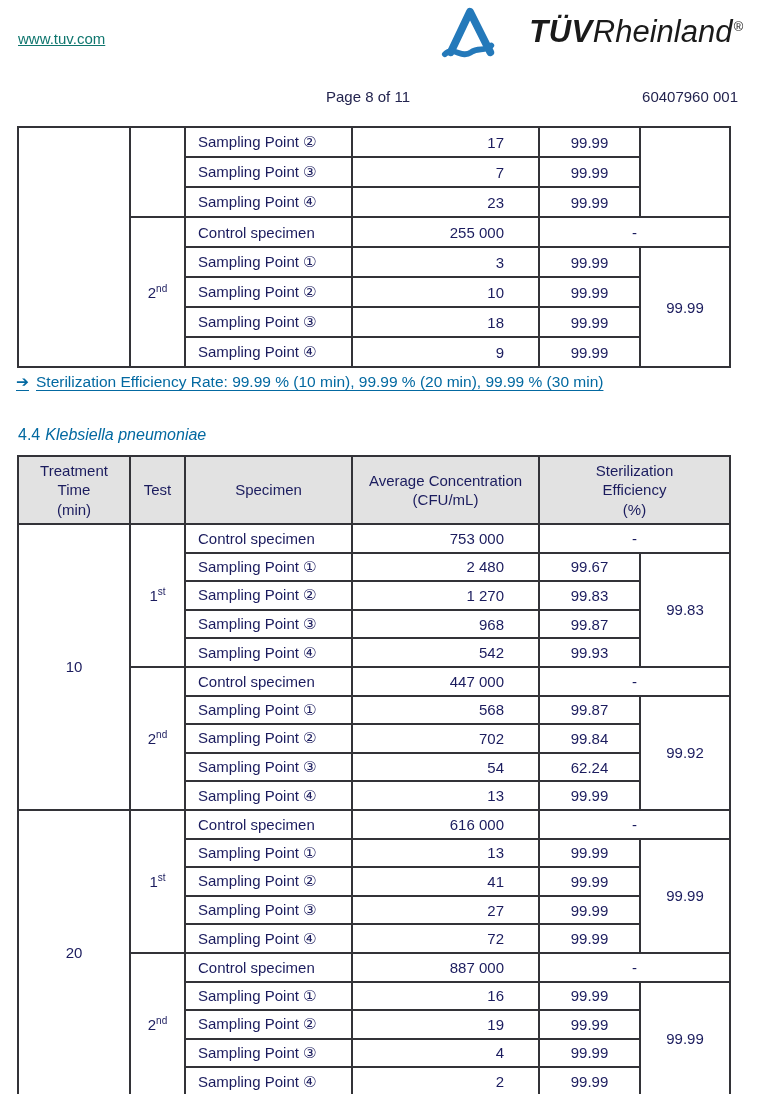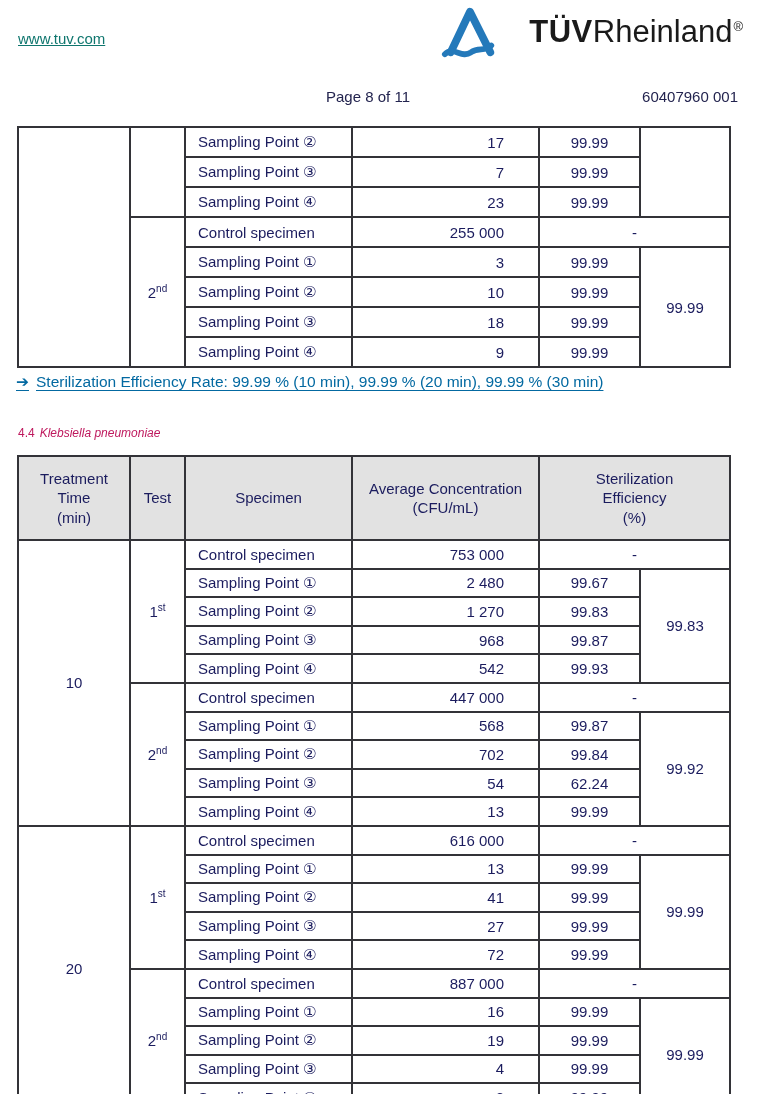--- a/index.html
+++ b/index.html
@@ -8,50 +8,50 @@
     font-family:"Liberation Sans","DejaVu Sans",sans-serif;
     color:#1b1c5e;
   }
   .page{position:relative;width:768px;height:1094px;background:#ffffff;}
 
   
   .website{
     position:absolute;left:18px;top:30px;font-size:15px;
     color:#0f766e;text-decoration:underline;cursor:pointer;
   }
-  .logo{position:absolute;top:3px;right:26px;display:flex;align-items:center;gap:26px;}
+  .logo{position:absolute;top:3px;right:26px;display:flex;align-items:center;gap:26px;font-style:italic;}
   .logo-text{font-size:31px;color:#1a1a1a;white-space:nowrap;}
   .logo-tuv{font-weight:bold;letter-spacing:.5px;}
   .logo-rhein{font-weight:400;}
   .logo-reg{font-size:13px;position:relative;top:-11px;left:1px;}
   .page-indicator{position:absolute;top:88px;left:-16px;width:768px;text-align:center;font-size:15px;color:#23244f;}
   .report-number{position:absolute;top:88px;right:30px;font-size:15px;color:#23244f;}
 
   
   table{border-collapse:collapse;table-layout:fixed;}
   td,th{border:2px solid #333338;font-size:15px;color:#1b1c5e;padding:0;overflow:hidden;}
   th{font-weight:normal;text-align:center;white-space:pre-line;line-height:1.3;background:#e2e2e2;}
   .t-cont{position:absolute;left:17px;top:126px;width:712px;}
   .t-cont tr{height:30px;}
   .t-main{position:absolute;left:17px;top:455px;width:712px;}
-  .t-main tr.hr{height:84px;}
+  .t-main tr.hr{height:68px;}
   .t-main tr.dr{height:28.6px;}
   .c-time,.c-test{text-align:center;}
   .c-spec{text-align:left;padding-left:12px;}
   .c-conc{text-align:right;padding-right:34px;}
   .c-eff,.c-avg,.c-dash{text-align:center;}
   sup{font-size:10px;}
 
   
   .note{
     position:absolute;left:16px;top:373px;font-size:15.5px;color:#0369a1;
     text-decoration:underline;text-underline-offset:3px;white-space:nowrap;
   }
   .note-arrow{font-weight:bold;margin-right:7px;}
-  .heading{position:absolute;left:18px;top:426px;font-size:12px;color:#be185d;}
+  .heading{position:absolute;left:18px;top:426px;font-size:16px;color:#0369a1;}
   .heading .it{font-style:italic;margin-left:5px;}
 </style>
 </head>
 <body>
 
 <div class="page">
 
   <span class="website">www.tuv.com</span>
 
   <div class="logo">

